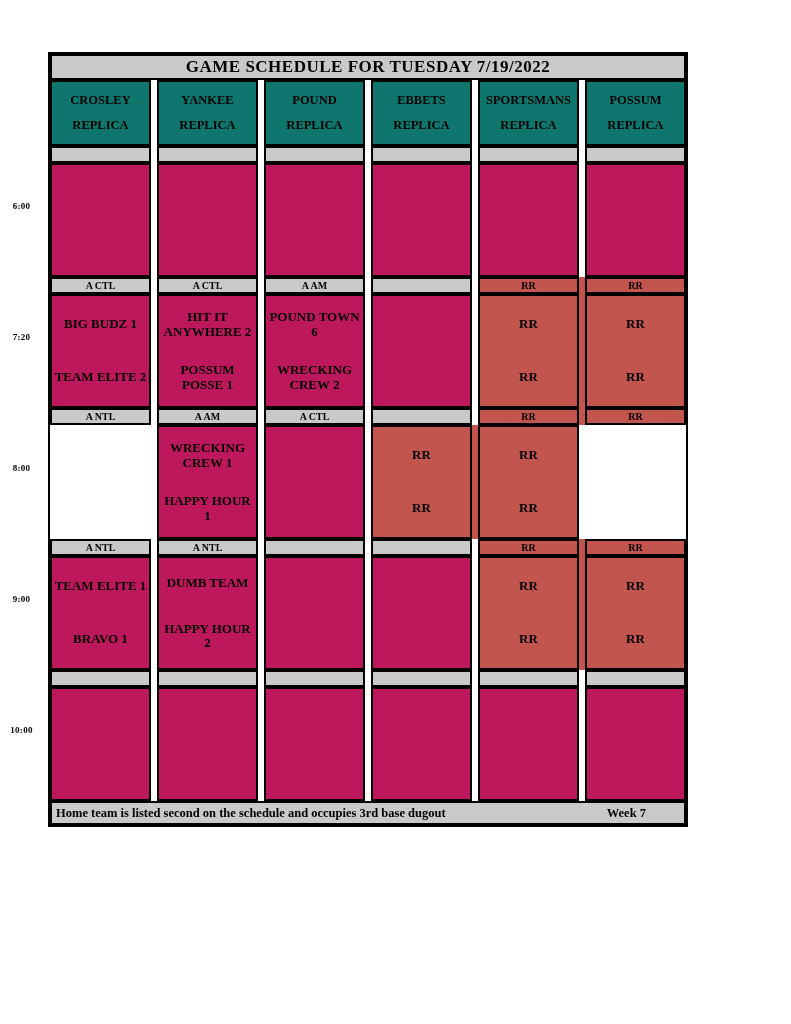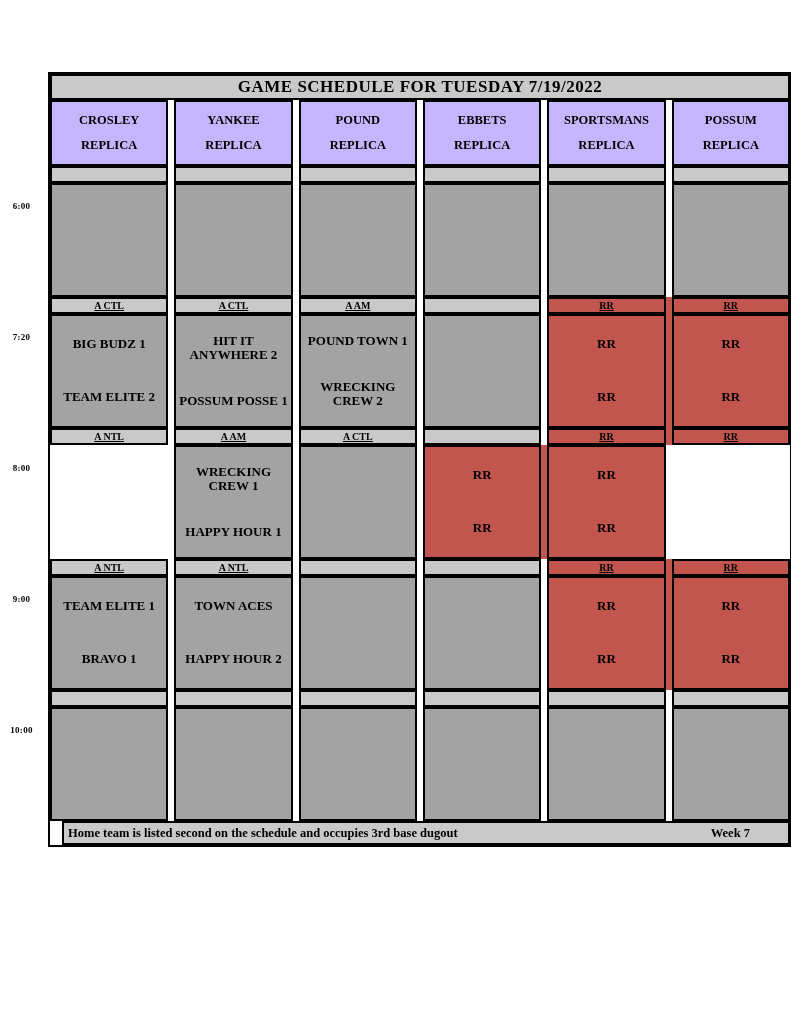--- a/index.html
+++ b/index.html
@@ -1,52 +1,52 @@
 <!DOCTYPE html>
 <html><head>
 <meta charset="utf-8">
 <style>
   * { margin:0; padding:0; box-sizing:border-box; }
   html,body { background:#ffffff; }
   body { font-family:"Liberation Serif","DejaVu Serif",serif; font-weight:bold; color:#000; }
   .sheet { position:relative; width:791px; height:1024px; background:#fff; overflow:hidden; }
 
   .schedule-table {
-    position:absolute; left:48px; top:72px; width:744px;
+    position:absolute; left:48px; top:52px; width:640px;
     border:2px solid #000; background:#fff;
   }
   .grid { display:grid; grid-template-columns: repeat(5, 1fr 6px) 1fr; }
   .title-row  { height:26px; }
   .venue-row  { height:66px; }
-  .band-row   { height:17px;text-decoration:underline; }
+  .band-row   { height:17px; }
   .game-row   { height:114px; }
-  .footer-row { height:24px;margin-left:12px; }
+  .footer-row { height:24px; }
 
   .cell { border:2px solid #000; background:#fff; }
   .sp   { background:transparent; }
   .sp.red { background:#c3554f; }
 
   .title-cell {
     grid-column:1 / -1; background:#c9c9c9;
     display:flex; align-items:center; justify-content:center;
     font-size:17px; letter-spacing:0.5px;
   }
   .venue-cell {
-    background:#c4b5fd; display:flex; flex-direction:column;
+    background:#0f766e; display:flex; flex-direction:column;
     align-items:center; justify-content:space-evenly;
     font-size:12.5px; text-align:center;
   }
   .bcell {
     border:2px solid #000; background:#c9c9c9;
     display:flex; align-items:center; justify-content:center;
     font-size:10px;
   }
   .bcell.red { background:#c3554f; }
   .gcell {
-    border:2px solid #000; background:#a3a3a3;
+    border:2px solid #000; background:#be185d;
     display:flex; flex-direction:column; justify-content:space-around;
     text-align:center; font-size:13px; padding:2px 1px; line-height:1.1;
   }
   .gcell.red { background:#c3554f; }
   .footer-cell {
     grid-column:1 / -1; background:#c9c9c9;
     display:flex; align-items:center; justify-content:space-between;
     font-size:12.5px; padding:0 38px 0 4px;
   }
   .time-label {
@@ -170,21 +170,21 @@
         <div>BIG BUDZ 1</div>
         <div>TEAM ELITE 2</div>
       </div>
       <div class="sp"></div>
       <div class="gcell">
         <div>HIT IT ANYWHERE 2</div>
         <div>POSSUM POSSE 1</div>
       </div>
       <div class="sp"></div>
       <div class="gcell">
-        <div>POUND TOWN 1</div>
+        <div>POUND TOWN 6</div>
         <div>WRECKING CREW 2</div>
       </div>
       <div class="sp"></div>
       <div class="gcell">
         <div></div>
         <div></div>
       </div>
       <div class="sp"></div>
       <div class="gcell red">
         <div>RR</div>
@@ -249,21 +249,21 @@
       <div class="bcell red">RR</div>
     </div>
 
     <div class="grid game-row">
       <div class="gcell">
         <div>TEAM ELITE 1</div>
         <div>BRAVO 1</div>
       </div>
       <div class="sp"></div>
       <div class="gcell">
-        <div>TOWN ACES</div>
+        <div>DUMB TEAM</div>
         <div>HAPPY HOUR 2</div>
       </div>
       <div class="sp"></div>
       <div class="gcell">
         <div></div>
         <div></div>
       </div>
       <div class="sp"></div>
       <div class="gcell">
         <div></div>

